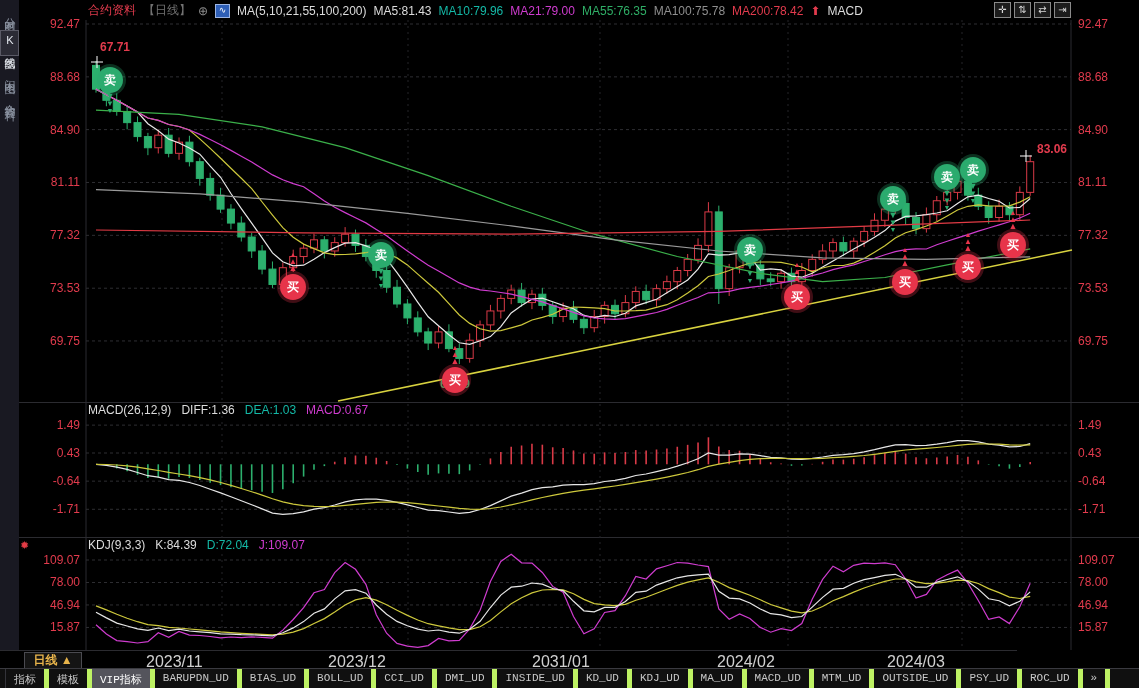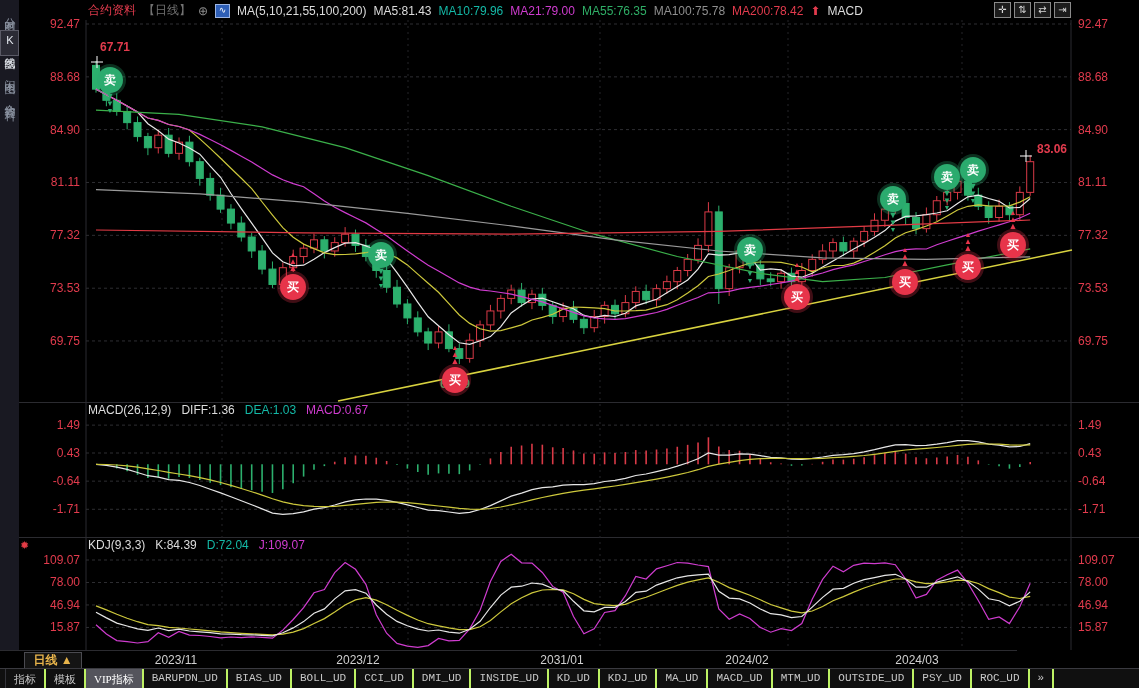--- a/index.html
+++ b/index.html
@@ -36,28 +36,28 @@
   .marker.buy{background:#e7344a;box-shadow:0 0 0 3px rgba(231,52,74,.28);}
   .tris{position:absolute;width:26px;text-align:center;z-index:3;}
   .tris div{line-height:7px;}
   .tris.down div{color:#2bab6e;}
   .tris.up div{color:#e7344a;}
   .anno{position:absolute;font-size:12px;font-weight:bold;z-index:2;}
   
   #xaxis{position:absolute;left:0;top:650px;width:1017px;height:18px;border-top:1px solid #2b2b30;text-decoration:underline;}
   #period-btn{position:absolute;left:24px;top:1px;width:56px;height:15px;border:1px solid #4a4a50;
     background:#141414;color:#e8b44b;font-size:12px;font-weight:bold;text-align:center;line-height:15px;cursor:pointer;}
-  .xlab{position:absolute;top:2px;width:60px;text-align:center;font-size:12px;color:#d0d0d0;}
+  .xlab{position:absolute;top:2px;width:60px;font-size:16px;color:#d0d0d0;}
   
   #tabs{position:absolute;left:0;top:668px;width:1139px;height:20px;background:#101010;
     border-top:1px solid #3a3a40;display:flex;align-items:stretch;
     font-family:"Liberation Mono",monospace;font-size:11px;color:#c8c8c8;}
-  .tab{padding:3px 8px 0 8px;border-right:2px solid #bef264;cursor:pointer;white-space:nowrap;}
+  .tab{padding:3px 8px 0 8px;border-right:5px solid #bef264;cursor:pointer;white-space:nowrap;}
   .tab:first-child{border-left:1px solid #34343a;margin-left:5px;}
-  .tab.active{background:#54545c;color:#fff;font-family:Liberation Serif, serif;}
+  .tab.active{background:#54545c;color:#fff;}
   #kdj-ico{position:absolute;left:20px;top:539px;color:#e23b45;font-size:11px;z-index:5;}
   svg{position:absolute;left:0;top:0;}
 </style>
 </head>
 <body>
 <div id="app">
 
 <svg id="chart-svg" width="1139" height="650">
       <line x1="86" y1="20" x2="86" y2="650" stroke="#2b2b30" stroke-width="1"></line>
       <line x1="1071" y1="20" x2="1071" y2="650" stroke="#2b2b30" stroke-width="1"></line>

